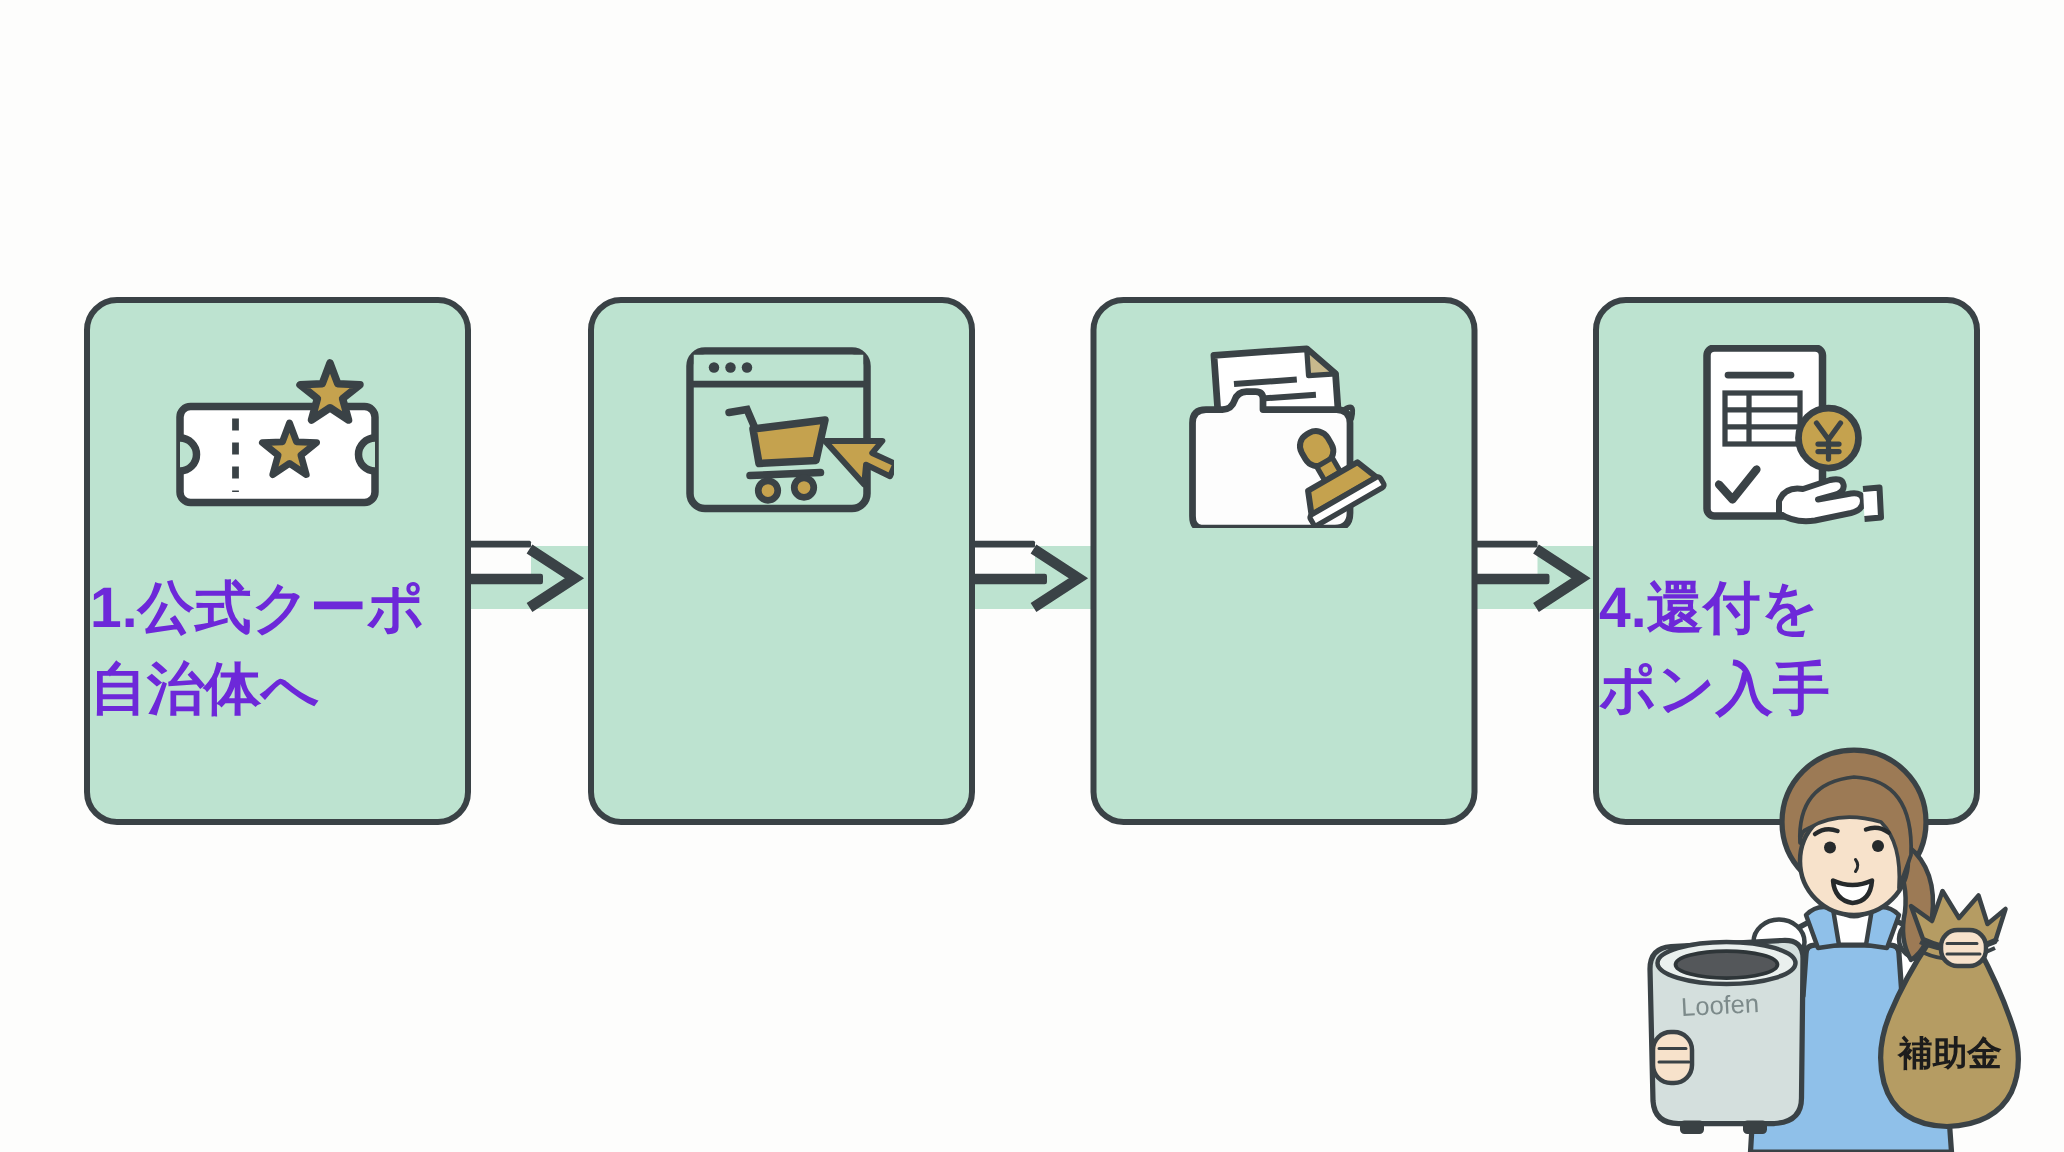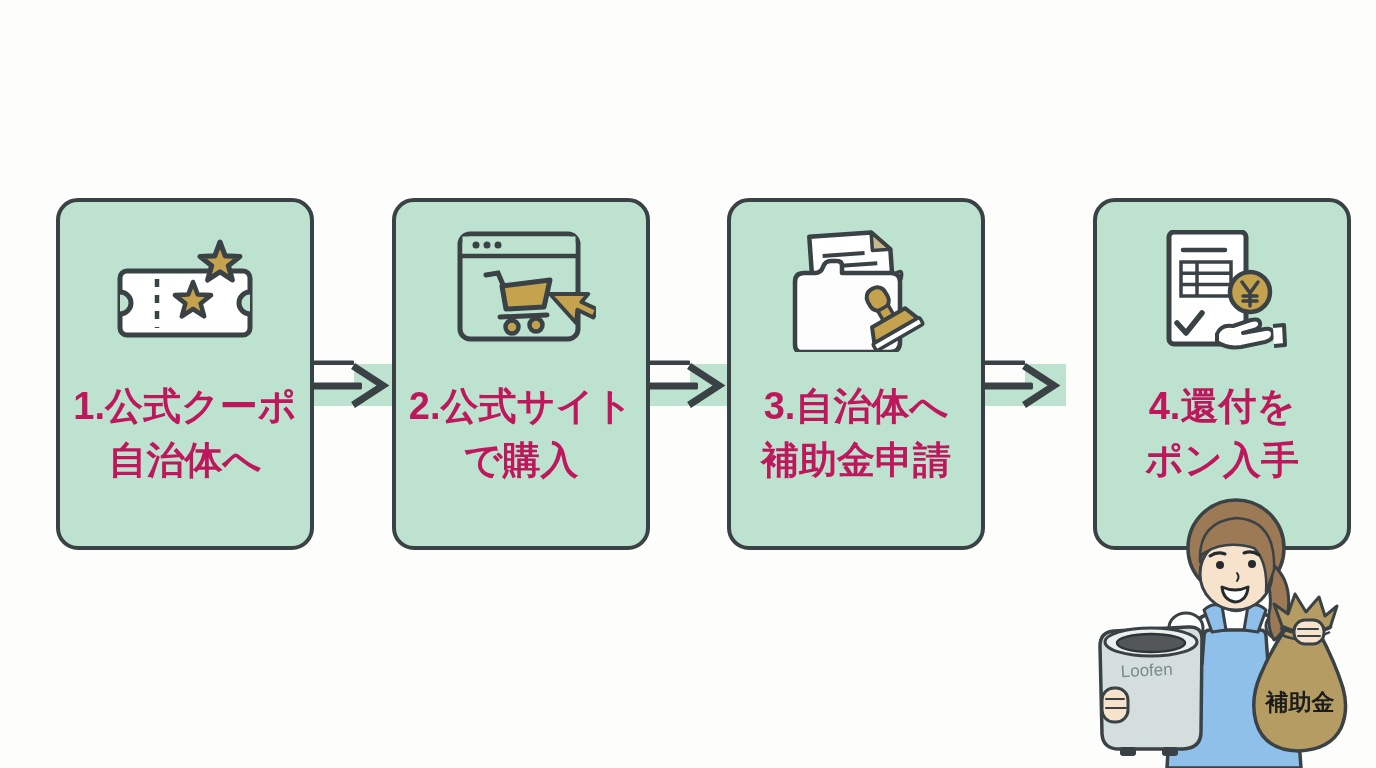--- a/index.html
+++ b/index.html
@@ -6,25 +6,25 @@
   .stage{
     position:relative;width:1376px;height:768px;overflow:hidden;
     background:#fdfdfc;
     font-family:"Liberation Sans","DejaVu Sans",sans-serif;
   }
   .card{
     position:absolute;top:198px;width:258px;height:352px;
     box-sizing:border-box;border:4px solid #3a4246;border-radius:22px;
     background:#bde3d0;z-index:2;
   }
-  .card.c1{left:56px}.card.c2{left:392px}.card.c3{left:727px}.card.c4{left:1093px}
+  .card.c1{left:56px}.card.c2{left:392px}.card.c3{left:727px}.card.c4{left:1062px}
   .card-icon{position:absolute;top:28px;left:50%;transform:translateX(-50%);width:150px;height:122px;}
   .card-text{
-    position:absolute;top:177px;left:0;right:0;text-align:center;
-    font-size:38px;line-height:54px;font-weight:800;color:#be185d;
+    position:absolute;top:177px;left:0;right:0;text-align:left;
+    font-size:38px;line-height:54px;font-weight:800;color:#6d28d9;
     letter-spacing:0px;
   }
   .card-text .ln{display:block;}
   .arrow{position:absolute;top:352px;width:85px;height:58px;z-index:1;}
   .arrow.a1{left:310px}.arrow.a2{left:646px}.arrow.a3{left:981px}
   .illustration{position:absolute;left:1076px;top:496px;width:300px;height:272px;z-index:3;}
 </style>
 </head>
 <body>
 
@@ -93,24 +93,20 @@
         <path d="M40,45 L52,43 L58,57" fill="none" stroke="#3a4246" stroke-width="5" stroke-linecap="round"></path>
         <path d="M56,56 L104,50 L98,77 L60,79 Z" fill="#c5a24e" stroke="#3a4246" stroke-width="5" stroke-linejoin="round"></path>
         <line x1="54" y1="87" x2="101" y2="85" stroke="#3a4246" stroke-width="5" stroke-linecap="round"></line>
         <circle cx="66" cy="97" r="6.5" fill="#c5a24e" stroke="#3a4246" stroke-width="4.5"></circle>
         <circle cx="90" cy="95" r="6.5" fill="#c5a24e" stroke="#3a4246" stroke-width="4.5"></circle>
         <g transform="translate(104,64) rotate(-42) scale(1.5)">
           <path d="M0,0 L0,26 L6.5,20 L11,31 L16.5,28.5 L12,18 L19,17 Z" fill="#c5a24e" stroke="#3a4246" stroke-width="2.6" stroke-linejoin="round"></path>
         </g>
       </svg>
     </div>
-    <div class="card-text">
-      <span class="ln">2.公式サイト</span>
-      <span class="ln">で購入</span>
-    </div>
   </section>
 
   <section class="card c3">
     <div class="card-icon">
       <svg viewBox="0 0 150 122" width="150" height="122">
         <g transform="rotate(-4 70 30)">
           <path d="M30,4 H92 L110,22 V82 H30 Z" fill="#ffffff" stroke="#3a4246" stroke-width="4.5" stroke-linejoin="round"></path>
           <path d="M92,4 L110,22 H92 Z" fill="#c8b98c" stroke="#3a4246" stroke-width="3.5" stroke-linejoin="round"></path>
           <line x1="42" y1="24" x2="84" y2="24" stroke="#3a4246" stroke-width="4"></line>
           <line x1="42" y1="35" x2="96" y2="35" stroke="#3a4246" stroke-width="4"></line>
@@ -118,24 +114,20 @@
         </g>
         <path d="M114,44 q9,-7 6,5" fill="none" stroke="#3a4246" stroke-width="3.5" stroke-linecap="round"></path>
         <path d="M20,122 Q14,122 14,114 L14,52 Q14,43 23,43 L34,43 Q40,43 42,37 Q44,31 50,31 L56,31 Q61,31 61,36 L61,43 L110,43 Q119,43 119,52 L119,112 Q119,122 109,122 Z" fill="#fdfdfd" stroke="#3a4246" stroke-width="4.5" stroke-linejoin="round"></path>
         <g transform="translate(110,92) rotate(-30)">
           <rect x="-10" y="-38" width="20" height="23" rx="9" fill="#c5a24e" stroke="#3a4246" stroke-width="4"></rect>
           <path d="M-6,-16 h12 v11 h-12 z" fill="#c5a24e" stroke="#3a4246" stroke-width="3.5"></path>
           <path d="M-19,-5 L19,-5 L25,10 L-25,10 Z" fill="#c5a24e" stroke="#3a4246" stroke-width="4" stroke-linejoin="round"></path>
           <rect x="-27" y="10" width="54" height="8" rx="2" fill="#ffffff" stroke="#3a4246" stroke-width="3.5"></rect>
         </g>
       </svg>
-    </div>
-    <div class="card-text">
-      <span class="ln">3.自治体へ</span>
-      <span class="ln">補助金申請</span>
     </div>
   </section>
 
   <section class="card c4">
     <div class="card-icon">
       <svg viewBox="0 0 150 122" width="150" height="122">
         <rect x="22" y="2" width="77" height="112" rx="5" fill="#ffffff" stroke="#3a4246" stroke-width="5"></rect>
         <line x1="36" y1="20" x2="78" y2="20" stroke="#3a4246" stroke-width="4.5" stroke-linecap="round"></line>
         <rect x="34" y="32" width="50" height="34" fill="none" stroke="#3a4246" stroke-width="3.5"></rect>
         <line x1="34" y1="43.3" x2="84" y2="43.3" stroke="#3a4246" stroke-width="3.5"></line>

